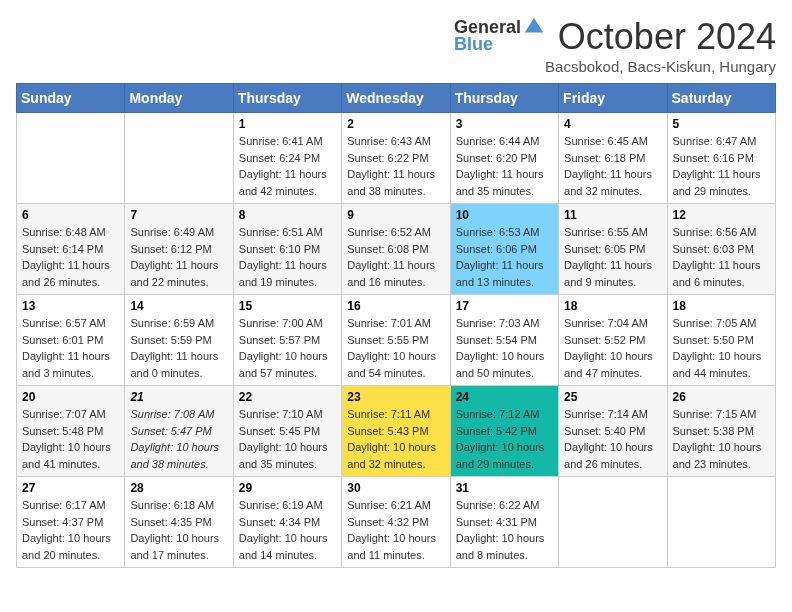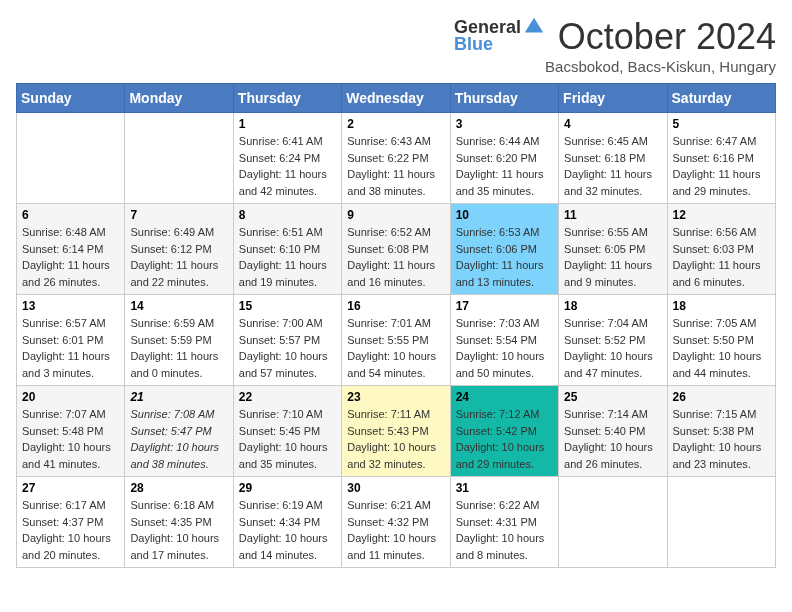--- a/index.html
+++ b/index.html
@@ -209,21 +209,21 @@
           <div class="day-info">Sunrise: 7:07 AM<br>Sunset: 5:48 PM<br>Daylight: 10 hours and 41 minutes.</div>
         </td>
         <td style="background: rgb(245, 245, 245); font-style: italic;">
           <span class="day-num">21</span>
           <div class="day-info">Sunrise: 7:08 AM<br>Sunset: 5:47 PM<br>Daylight: 10 hours and 38 minutes.</div>
         </td>
         <td style="background: rgb(245, 245, 245); margin-left: 23px;">
           <span class="day-num">22</span>
           <div class="day-info">Sunrise: 7:10 AM<br>Sunset: 5:45 PM<br>Daylight: 10 hours and 35 minutes.</div>
         </td>
-        <td style="background: #fef9c3; margin-top: 44px;">
+        <td style="background: #fde047; margin-top: 44px;">
           <span class="day-num">23</span>
           <div class="day-info">Sunrise: 7:11 AM<br>Sunset: 5:43 PM<br>Daylight: 10 hours and 32 minutes.</div>
         </td>
         <td style="background: #14b8a6;">
           <span class="day-num">24</span>
           <div class="day-info">Sunrise: 7:12 AM<br>Sunset: 5:42 PM<br>Daylight: 10 hours and 29 minutes.</div>
         </td>
         <td style="background: rgb(245, 245, 245);">
           <span class="day-num">25</span>
           <div class="day-info">Sunrise: 7:14 AM<br>Sunset: 5:40 PM<br>Daylight: 10 hours and 26 minutes.</div>

